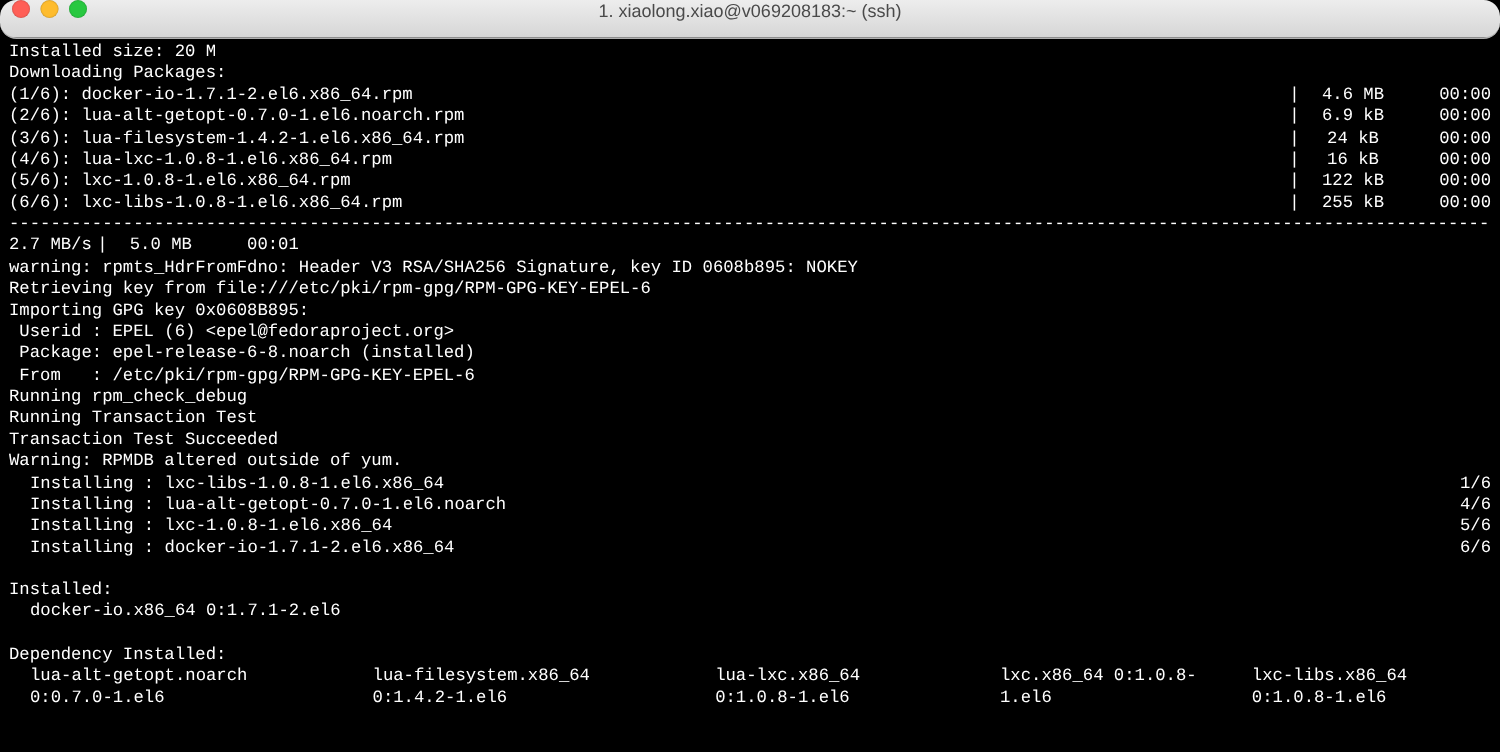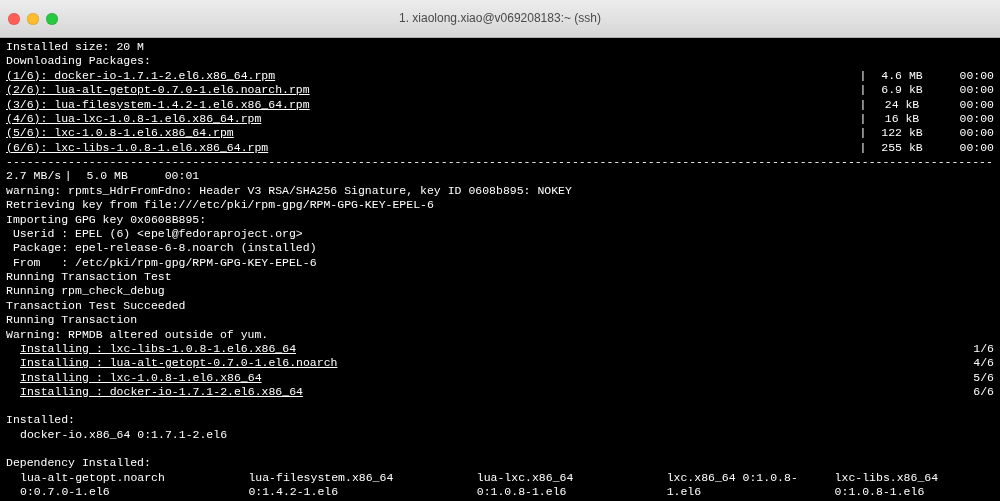--- a/index.html
+++ b/index.html
@@ -8,44 +8,45 @@
       font-size: 11.5px;
       background: #000;
       color: #fff;
       line-height: 1.25;
       width: 1000px;
       height: 501px;
       overflow: hidden;
     }
     .titlebar {
       background: linear-gradient(#ededed, #d6d6d6);
-      height: 38px;
+      height: 26px;
       display: flex;
-      align-items: center;
+      align-items: flex-start;
       padding: 0 8px;
       position: relative;
       border-bottom: 1px solid #b0b0b0;
+      border-radius: 11px;
     }
     .traffic-lights { display: flex; gap: 7px; }
     .light {
       width: 12px; height: 12px; border-radius: 50%;
       box-shadow: inset 0 0 1px rgba(0,0,0,0.4);
     }
     .light.red { background:#ff5f57; }
     .light.yellow { background:#febc2e; }
     .light.green { background:#28c840; }
     .win-title {
       position:absolute; left:0; right:0; text-align:center;
       font-family: -apple-system, "Helvetica Neue", sans-serif;
       font-size:12px; color:#4a4a4a;
     }
     .term { padding: 2px 6px; }
     .line { white-space: pre; }
     .row { display:flex; }
-    .row .left { flex:1 1 auto; white-space:pre; overflow:hidden;text-decoration:underline; }
+    .row .left { flex:1 1 auto; white-space:pre; overflow:hidden; }
     .row .col-bar { width:14px; text-align:center; }
     .row .col-size { width:68px; text-align:center; padding-right:4px; white-space:pre; }
     .row .col-time { width:56px; text-align:right; white-space:pre; }
     .hr { color:#fff; letter-spacing:0; overflow:hidden; white-space:nowrap; }
     .deps { display:flex; gap:36px; flex-wrap:nowrap; }
     .indent { padding-left: 14px; }
     .rightcount { text-align:right; }
     .blank { height: 14px; }
   </style>
 </head>
@@ -110,24 +111,23 @@
     <div class="col-size">5.0 MB</div>
     <div class="col-time">00:01</div>
   </div>
 
   <div class="line">warning: rpmts_HdrFromFdno: Header V3 RSA/SHA256 Signature, key ID 0608b895: NOKEY</div>
   <div class="line">Retrieving key from file:///etc/pki/rpm-gpg/RPM-GPG-KEY-EPEL-6</div>
   <div class="line">Importing GPG key 0x0608B895:</div>
   <div class="line"> Userid : EPEL (6) &lt;epel@fedoraproject.org&gt;</div>
   <div class="line"> Package: epel-release-6-8.noarch (installed)</div>
   <div class="line"> From   : /etc/pki/rpm-gpg/RPM-GPG-KEY-EPEL-6</div>
+  <div class="line">Running rpm_check_debug</div>
   <div class="line">Running Transaction Test</div>
-  <div class="line">Running rpm_check_debug</div>
   <div class="line">Transaction Test Succeeded</div>
-  <div class="line">Running Transaction</div>
   <div class="line">Warning: RPMDB altered outside of yum.</div>
 
   <div class="row">
     <div class="left indent">Installing : lxc-libs-1.0.8-1.el6.x86_64</div>
     <div class="rightcount">1/6</div>
   </div>
   <div class="row">
     <div class="left indent">Installing : lua-alt-getopt-0.7.0-1.el6.noarch</div>
     <div class="rightcount">4/6</div>
   </div>

